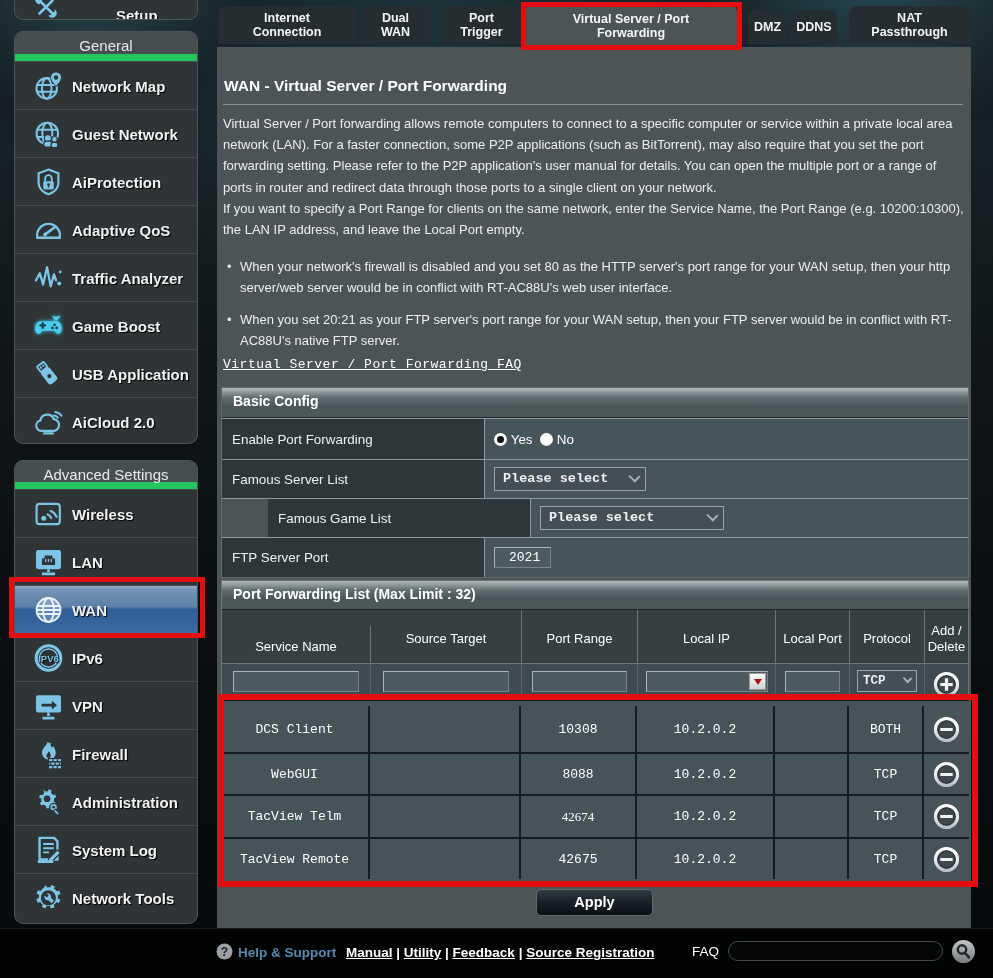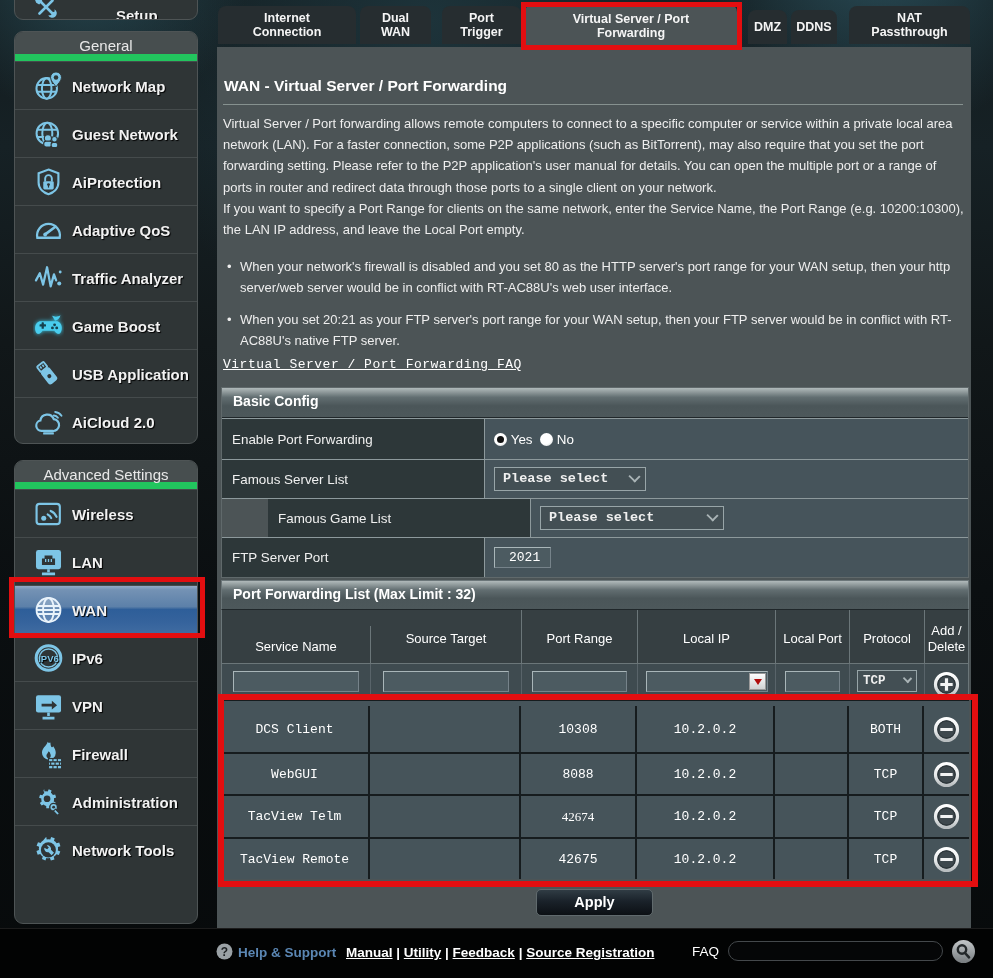--- a/index.html
+++ b/index.html
@@ -302,20 +302,29 @@
       <svg width="31" height="31" viewBox="0 0 26 26">
         <g fill="#7dc5e6">
           <path d="M9.3 2.2l.4 1.9a5.2 5.2 0 012.6 0l.9-1.8 2.4 1.1-.6 1.8a5.2 5.2 0 011.7 1.9l1.9-.4.8 2.5-1.8.7a5.2 5.2 0 01-.2 2.6l1.6 1-1.4 2.2-1.7-.9a5.2 5.2 0 01-2.1 1.5v2h-2.7v-2a5.2 5.2 0 01-2.1-1.3l-1.8 1-1.5-2.1 1.6-1.3a5.2 5.2 0 01-.3-2.5l-1.9-.6.8-2.5 2 .4a5.2 5.2 0 011.6-2l-.7-1.8z"></path>
           <circle cx="11.8" cy="10.3" r="2.8" fill="#2f3536"></circle>
         </g>
         <circle cx="17.3" cy="17.3" r="3.2" fill="#7dc5e6" stroke="#2f3536" stroke-width="1.1"></circle>
         <circle cx="17.3" cy="17.3" r="1.2" fill="#2f3536"></circle>
         <path d="M18.8 19l3.4 3.6-1.7 1.6-3.4-3.5z" fill="#7dc5e6" stroke="#2f3536" stroke-width="0.9"></path>
       </svg>
       <span class="lab">Administration</span>
+    </div>
+<div class="sitem">
+      <svg width="31" height="31" viewBox="0 0 26 26">
+        <path d="M5.5 2.8h12.2l2.8 2.9V21H5.5z" fill="none" stroke="#7dc5e6" stroke-width="2"></path>
+        <path d="M8.5 8h9M8.5 11.5h9M8.5 15h5" stroke="#7dc5e6" stroke-width="1.6"></path>
+        <path d="M13.2 20.2l7.3-7.3 2.6 2.6-7.3 7.3-3.3.7z" fill="#7dc5e6" stroke="#2f3536" stroke-width="1"></path>
+        <path d="M4 21.5h13v2.3H4z" fill="#7dc5e6"></path>
+      </svg>
+      <span class="lab">System Log</span>
     </div>
 <div class="sitem">
       <svg width="31" height="31" viewBox="0 0 26 26">
         <g fill="#7dc5e6">
           <path d="M11.1 1.9l.4 2.2a7 7 0 013 .1l.7-2.2 3 1.1-.6 2.2a7 7 0 012.2 2.1l2.2-.6 1 3-2.1.7a7 7 0 01-.1 3l2.1.7-1.2 3-2.1-.6a7 7 0 01-2.2 2.1l.6 2.2-3 1-.8-2.1a7 7 0 01-3-.1l-.8 2.1-2.9-1.2.7-2.1a7 7 0 01-2.1-2.2l-2.2.6-1-3 2.1-.8a7 7 0 01.1-2.9l-2.1-.8 1.2-2.9 2.2.6a7 7 0 012.1-2z"></path>
         </g>
         <circle cx="12.9" cy="12.9" r="6.3" fill="#2f3536"></circle>
         <path d="M9.5 11.2a3 3 0 003.6 3.6l2.5 2.5 2-2-2.5-2.5a3 3 0 00-3.6-3.6l1.8 1.8-1.4 1.4z" fill="#7dc5e6"></path>
       </svg>
       <span class="lab">Network Tools</span>

